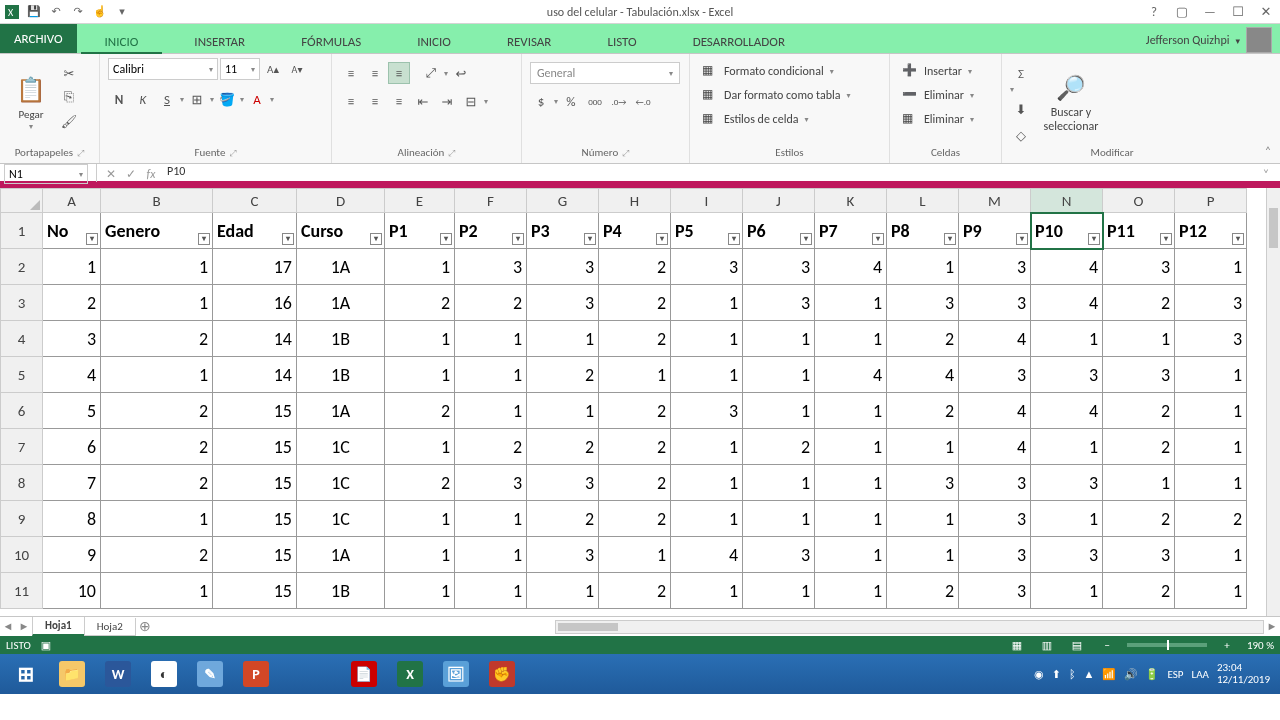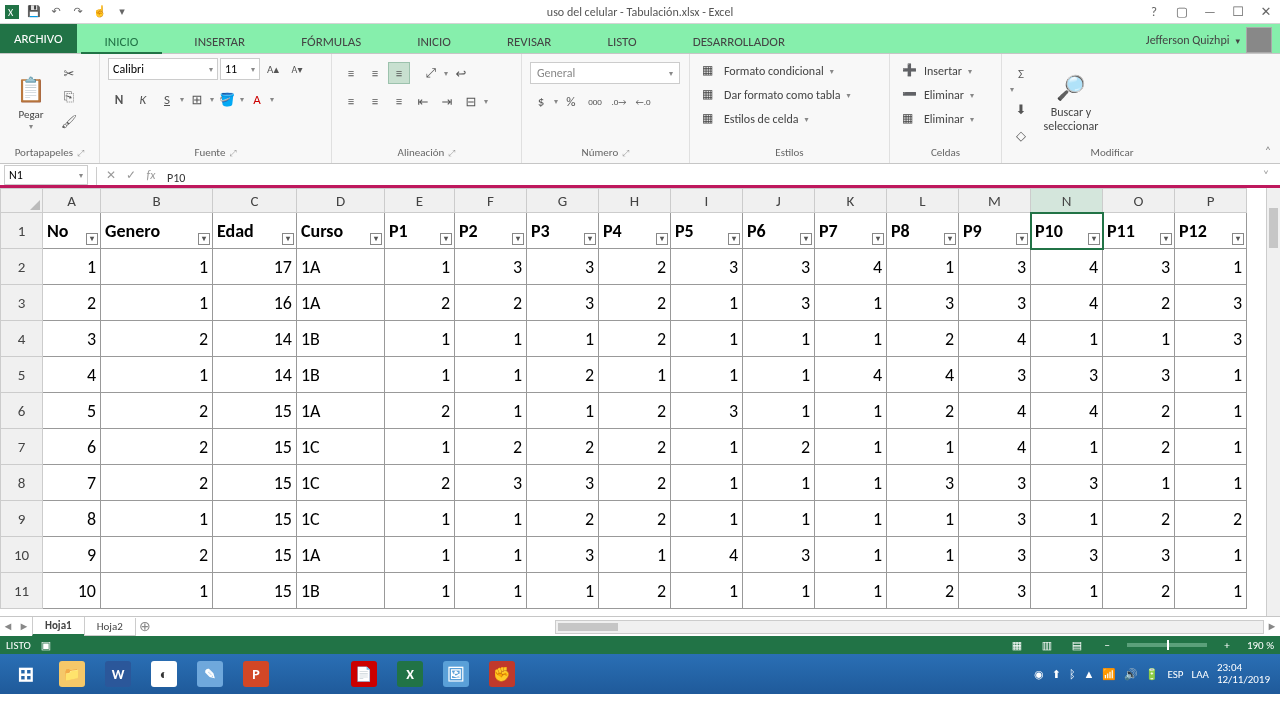--- a/index.html
+++ b/index.html
@@ -29,34 +29,34 @@
 .smbtn.active{background:#c8e0d0;border:1px solid #9cc2ad}
 .col{display:flex;flex-direction:column;gap:2px}
 .row{display:flex;gap:2px;align-items:center}
 .fontname{width:110px;height:22px;border:1px solid #ccc;background:#fff;padding:0 4px;display:flex;align-items:center;justify-content:space-between;font-size:12px}
 .fontsize{width:40px;height:22px;border:1px solid #ccc;background:#fff;padding:0 4px;display:flex;align-items:center;justify-content:space-between;font-size:12px}
 .dd{font-size:8px;color:#888}
 .numfmt{width:150px;height:22px;border:1px solid #ccc;background:#fff;padding:0 6px;display:flex;align-items:center;justify-content:space-between;font-size:12px;color:#888}
 .stylebtn{display:flex;align-items:center;gap:6px;height:22px;padding:0 4px;font-size:12px;color:#444}
 .stylebtn .sico{width:16px;height:16px}
 .collapse-rib{position:absolute;right:4px;bottom:4px;color:#888;font-size:12px;width:16px;height:16px;display:flex;align-items:center;justify-content:center}
-.formulabar{height:24px;border-bottom:3px solid #be185d;display:flex;align-items:flex-end;background:#fff}
+.formulabar{height:24px;border-bottom:7px solid #be185d;display:flex;align-items:flex-start;background:#fff}
 .namebox{width:84px;height:20px;border:1px solid #ccc;margin:0 4px;padding:0 4px;display:flex;align-items:center;font-size:12px;justify-content:space-between}
 .fbbtn{width:20px;height:20px;display:flex;align-items:center;justify-content:center;color:#999;font-size:12px}
 .fbinput{flex:1;padding:0 6px;font-size:12px;color:#333}
 .sheet{position:relative;height:428px;overflow:hidden;background:#fff}
 .sheet table{border-collapse:collapse;table-layout:fixed}
 .corner{width:42px;height:24px;background:#f0f0f0;border:1px solid #ccc;position:relative}
 .corner:after{content:"";position:absolute;right:2px;bottom:2px;width:0;height:0;border-left:10px solid transparent;border-bottom:10px solid #bbb}
 .colhdr{background:#f0f0f0;border:1px solid #ccc;text-align:center;font-size:15px;color:#444;height:24px;font-weight:normal}
 .colhdr.sel{background:#d4e6dc}
 .rowhdr{background:#f0f0f0;border:1px solid #ccc;text-align:center;font-size:15px;color:#444;width:42px;font-weight:normal}
 td.cell{border:1px solid #999;height:36px;padding:0 4px;font-size:18px;font-family:Calibri,Arial;position:relative;vertical-align:middle}
 td.cell.num{text-align:right}
-td.cell.txt{text-align:left}
+td.cell.txt{text-align:center}
 td.cell.hdr{font-weight:bold;text-align:left}
 td.cell .fbtn{position:absolute;right:2px;bottom:3px;width:12px;height:12px;border:1px solid #888;background:#fff;font-size:8px;line-height:9px;text-align:center;color:#555}
 td.cell.selected{outline:2px solid #217346;outline-offset:-1px}
 .sheet-scroll-v{position:absolute;right:0;top:0;width:14px;height:100%;background:#f0f0f0;border-left:1px solid #ccc}
 .sheet-scroll-v .thumb{position:absolute;left:2px;right:2px;top:20px;height:40px;background:#c6c6c6}
 .sheettabs{height:20px;border-top:1px solid #c6c6c6;display:flex;align-items:center;background:#fff;font-size:11px}
 .sheettabs .nav{width:16px;text-align:center;color:#888}
 .sheettabs .stab{padding:2px 12px;border:1px solid #ccc;border-top:none;background:#fff;color:#444;margin-right:-1px}
 .sheettabs .stab.active{font-weight:bold;border-bottom:2px solid #217346}
 .sheettabs .addsht{width:20px;text-align:center;color:#888;font-size:14px}

